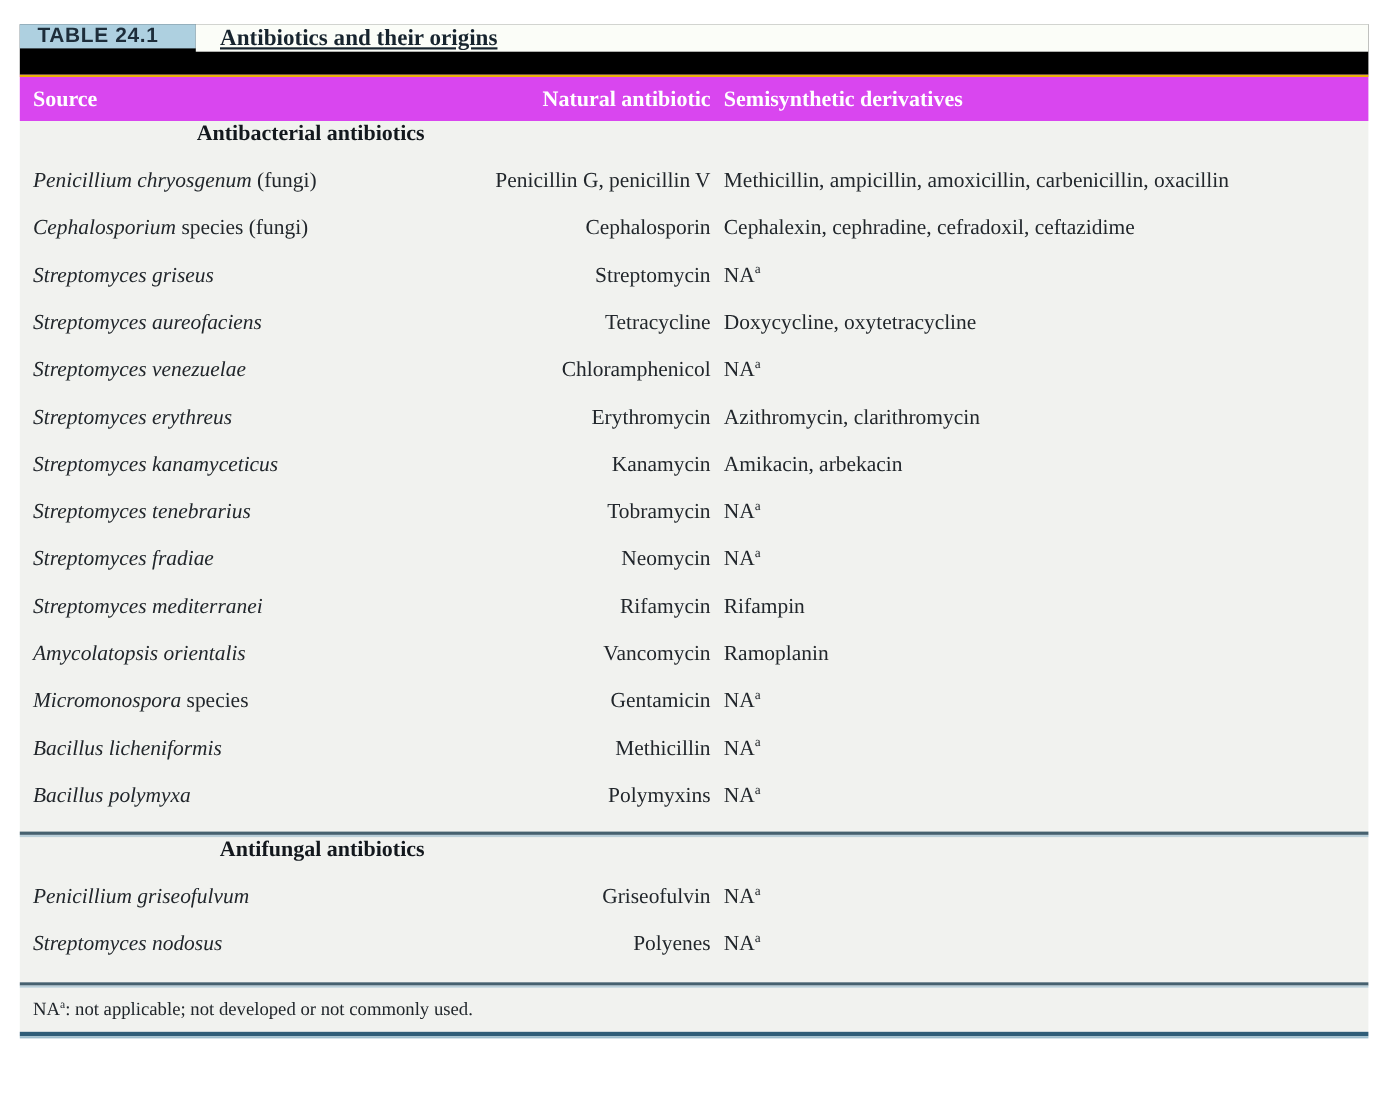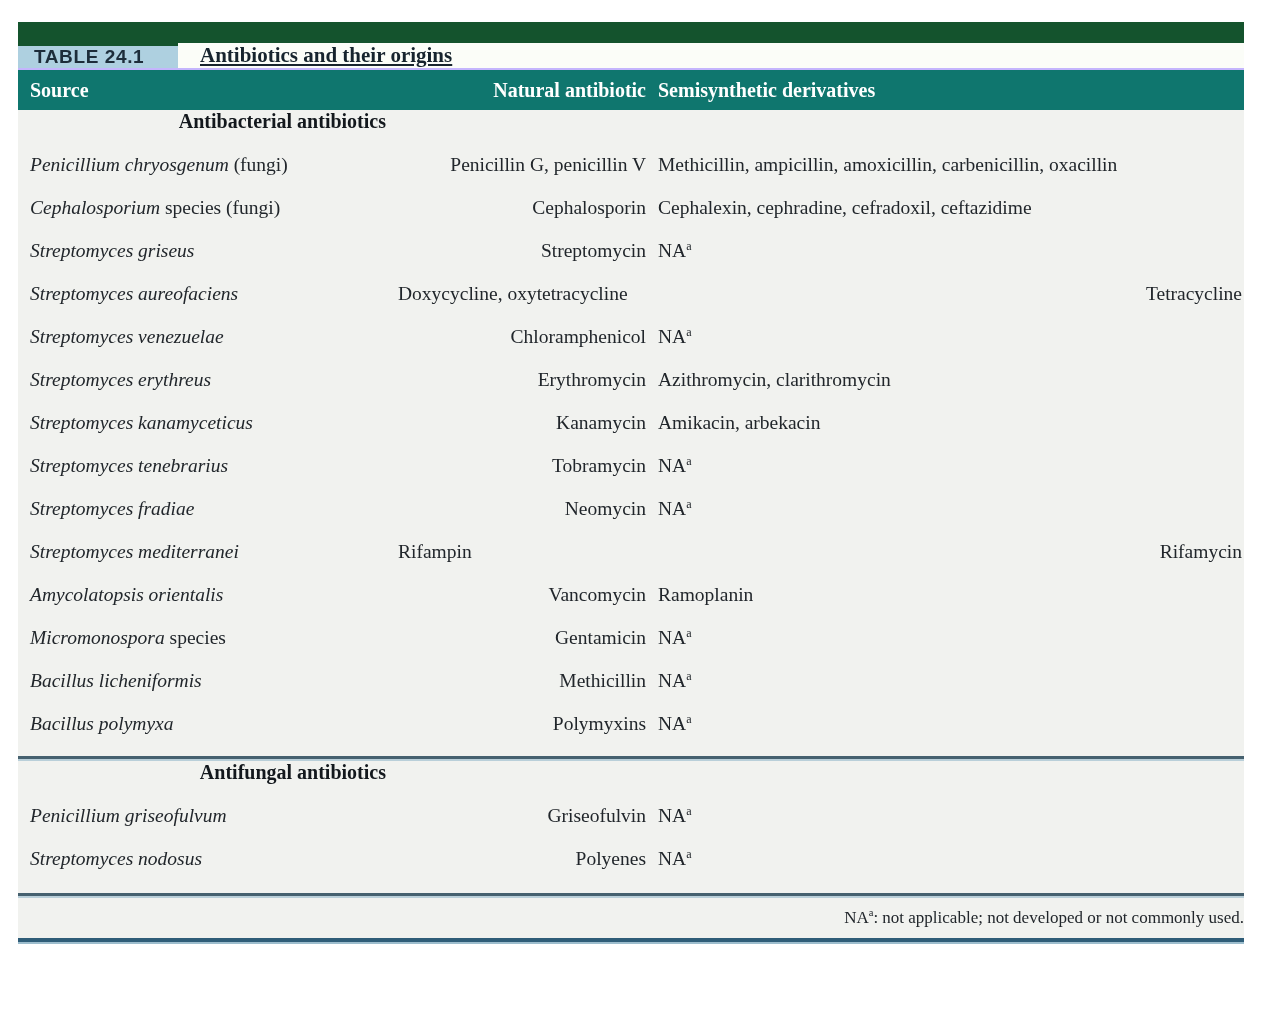--- a/index.html
+++ b/index.html
@@ -26,22 +26,22 @@
   .table-wrap {
     position: absolute;
     left: 18px;
     top: 22px;
     width: 1226px;
   }
 
   
   .caption-row {
     display: flex;
-    align-items: flex-end;
-    background: #14532d;
+    align-items: flex-start;
+    background: #000000;
     height: 46px;
   }
   .caption-tag {
     background: #aed0e0;
     display: flex;
     align-items: center;
     padding: 0 16px 0 16px;
     min-width: 160px;
     box-sizing: border-box;
   }
@@ -65,24 +65,24 @@
     font-weight: bold;
     font-size: 21px;
     color: #17242e;
     white-space: nowrap;
     text-decoration: underline;
   }
 
   
   .col-head {
     display: flex;
-    background: #0f766e;
+    background: #d946ef;
     height: 42px;
     align-items: center;
-    border-top: 2px solid #c4b5fd;
+    border-top: 2px solid #eab308;
     box-sizing: border-box;
   }
   .col-head .cell {
     color: #ffffff;
     font-weight: bold;
     font-size: 20px;
     font-family: "Liberation Serif", "DejaVu Serif", serif;
     white-space: nowrap;
   }
 
@@ -136,21 +136,20 @@
   .rule-foot {
     height: 0;
     border-top: 3px solid #46616f;
     border-bottom: 2px solid #b9cfd9;
   }
   .footnote {
     background: #f1f2ef;
     height: 40px;
     display: flex;
     align-items: center;
-    justify-content: flex-end;
   }
   .footnote-text {
     padding-left: 12px;
     font-size: 17px;
     color: #21262b;
     white-space: nowrap;
   }
   .rule-bottom {
     height: 0;
     border-top: 4px solid #2f5d78;
@@ -192,22 +191,22 @@
           <div class="cell c2">Cephalosporin</div>
           <div class="cell c3">Cephalexin, cephradine, cefradoxil, ceftazidime</div>
         </div>
         <div class="row">
           <div class="cell c1"><span class="sci">Streptomyces griseus</span></div>
           <div class="cell c2">Streptomycin</div>
           <div class="cell c3"><span>NA</span><sup>a</sup></div>
         </div>
         <div class="row">
           <div class="cell c1"><span class="sci">Streptomyces aureofaciens</span></div>
+          <div class="cell c2">Tetracycline</div>
           <div class="cell c3">Doxycycline, oxytetracycline</div>
-          <div class="cell c2">Tetracycline</div>
         </div>
         <div class="row">
           <div class="cell c1"><span class="sci">Streptomyces venezuelae</span></div>
           <div class="cell c2">Chloramphenicol</div>
           <div class="cell c3"><span>NA</span><sup>a</sup></div>
         </div>
         <div class="row">
           <div class="cell c1"><span class="sci">Streptomyces erythreus</span></div>
           <div class="cell c2">Erythromycin</div>
           <div class="cell c3">Azithromycin, clarithromycin</div>
@@ -222,22 +221,22 @@
           <div class="cell c2">Tobramycin</div>
           <div class="cell c3"><span>NA</span><sup>a</sup></div>
         </div>
         <div class="row">
           <div class="cell c1"><span class="sci">Streptomyces fradiae</span></div>
           <div class="cell c2">Neomycin</div>
           <div class="cell c3"><span>NA</span><sup>a</sup></div>
         </div>
         <div class="row">
           <div class="cell c1"><span class="sci">Streptomyces mediterranei</span></div>
+          <div class="cell c2">Rifamycin</div>
           <div class="cell c3">Rifampin</div>
-          <div class="cell c2">Rifamycin</div>
         </div>
         <div class="row">
           <div class="cell c1"><span class="sci">Amycolatopsis orientalis</span></div>
           <div class="cell c2">Vancomycin</div>
           <div class="cell c3">Ramoplanin</div>
         </div>
         <div class="row">
           <div class="cell c1"><span class="sci">Micromonospora</span><span class="rom"> species</span></div>
           <div class="cell c2">Gentamicin</div>
           <div class="cell c3"><span>NA</span><sup>a</sup></div>

